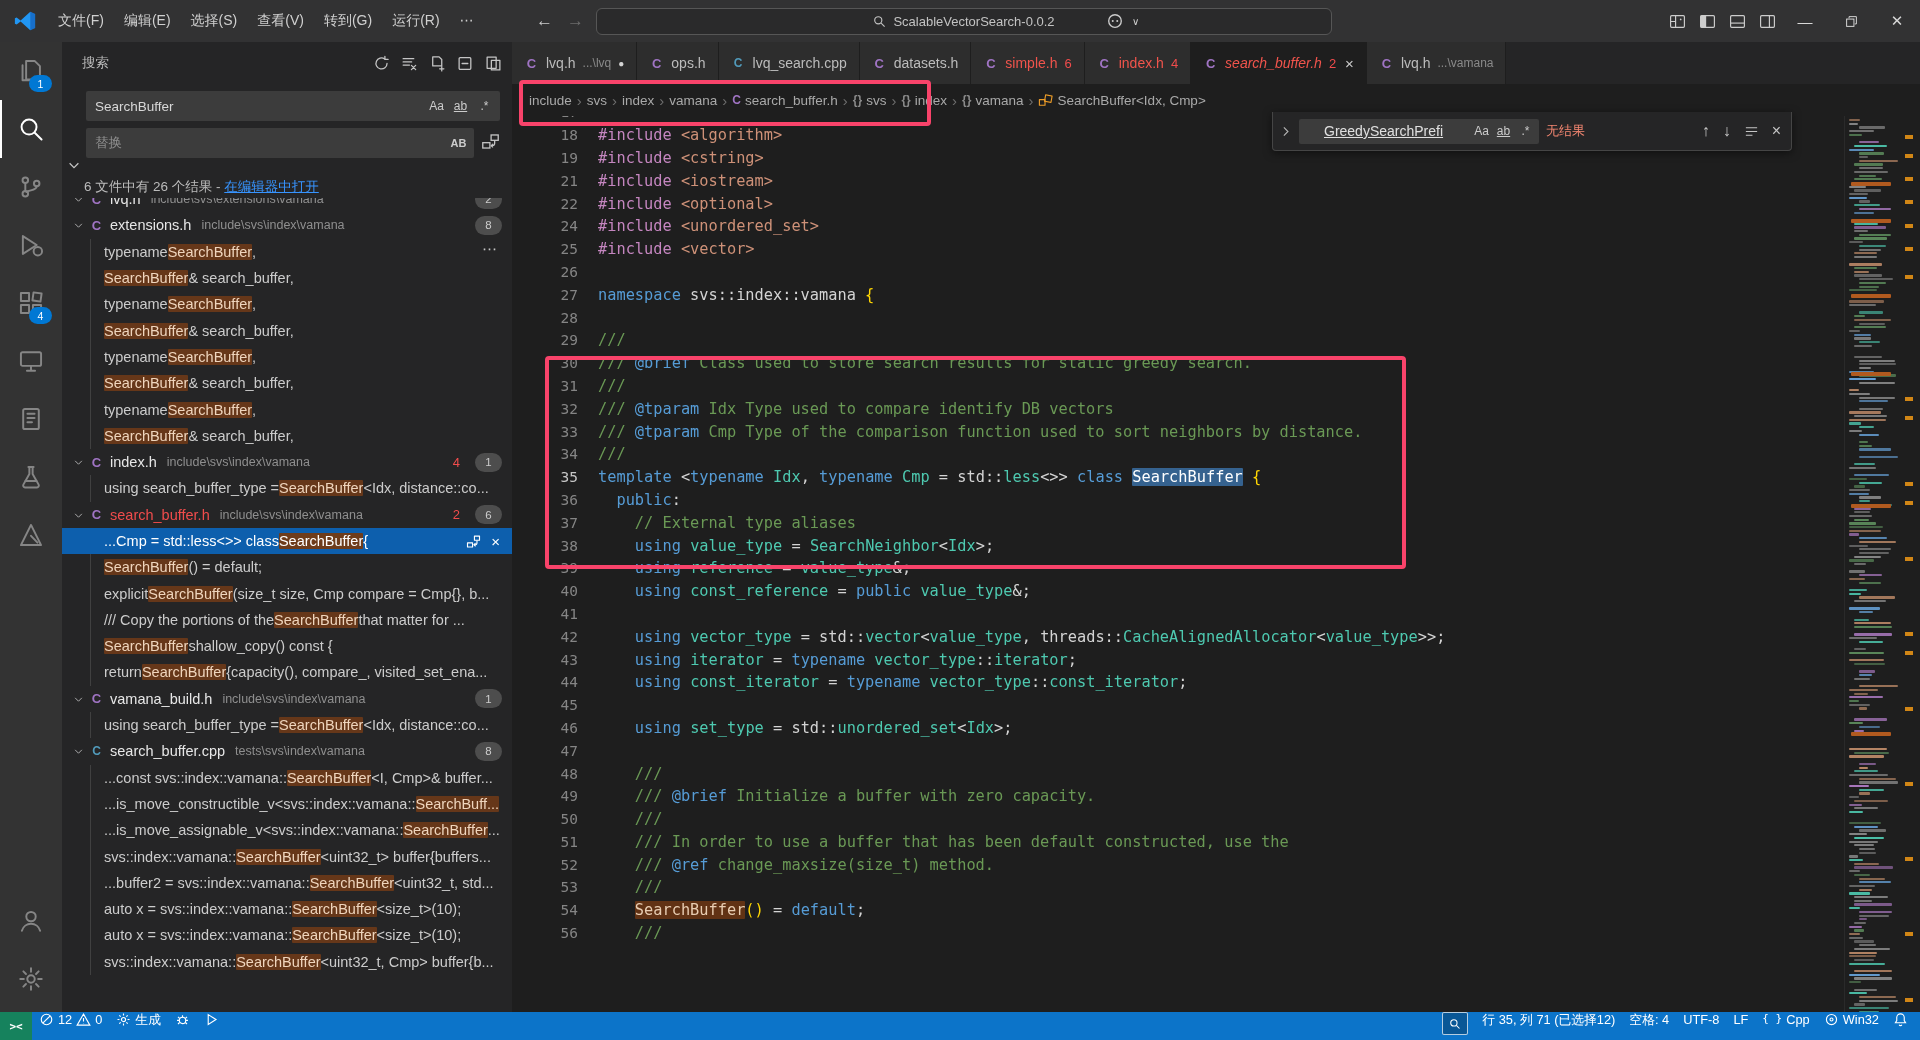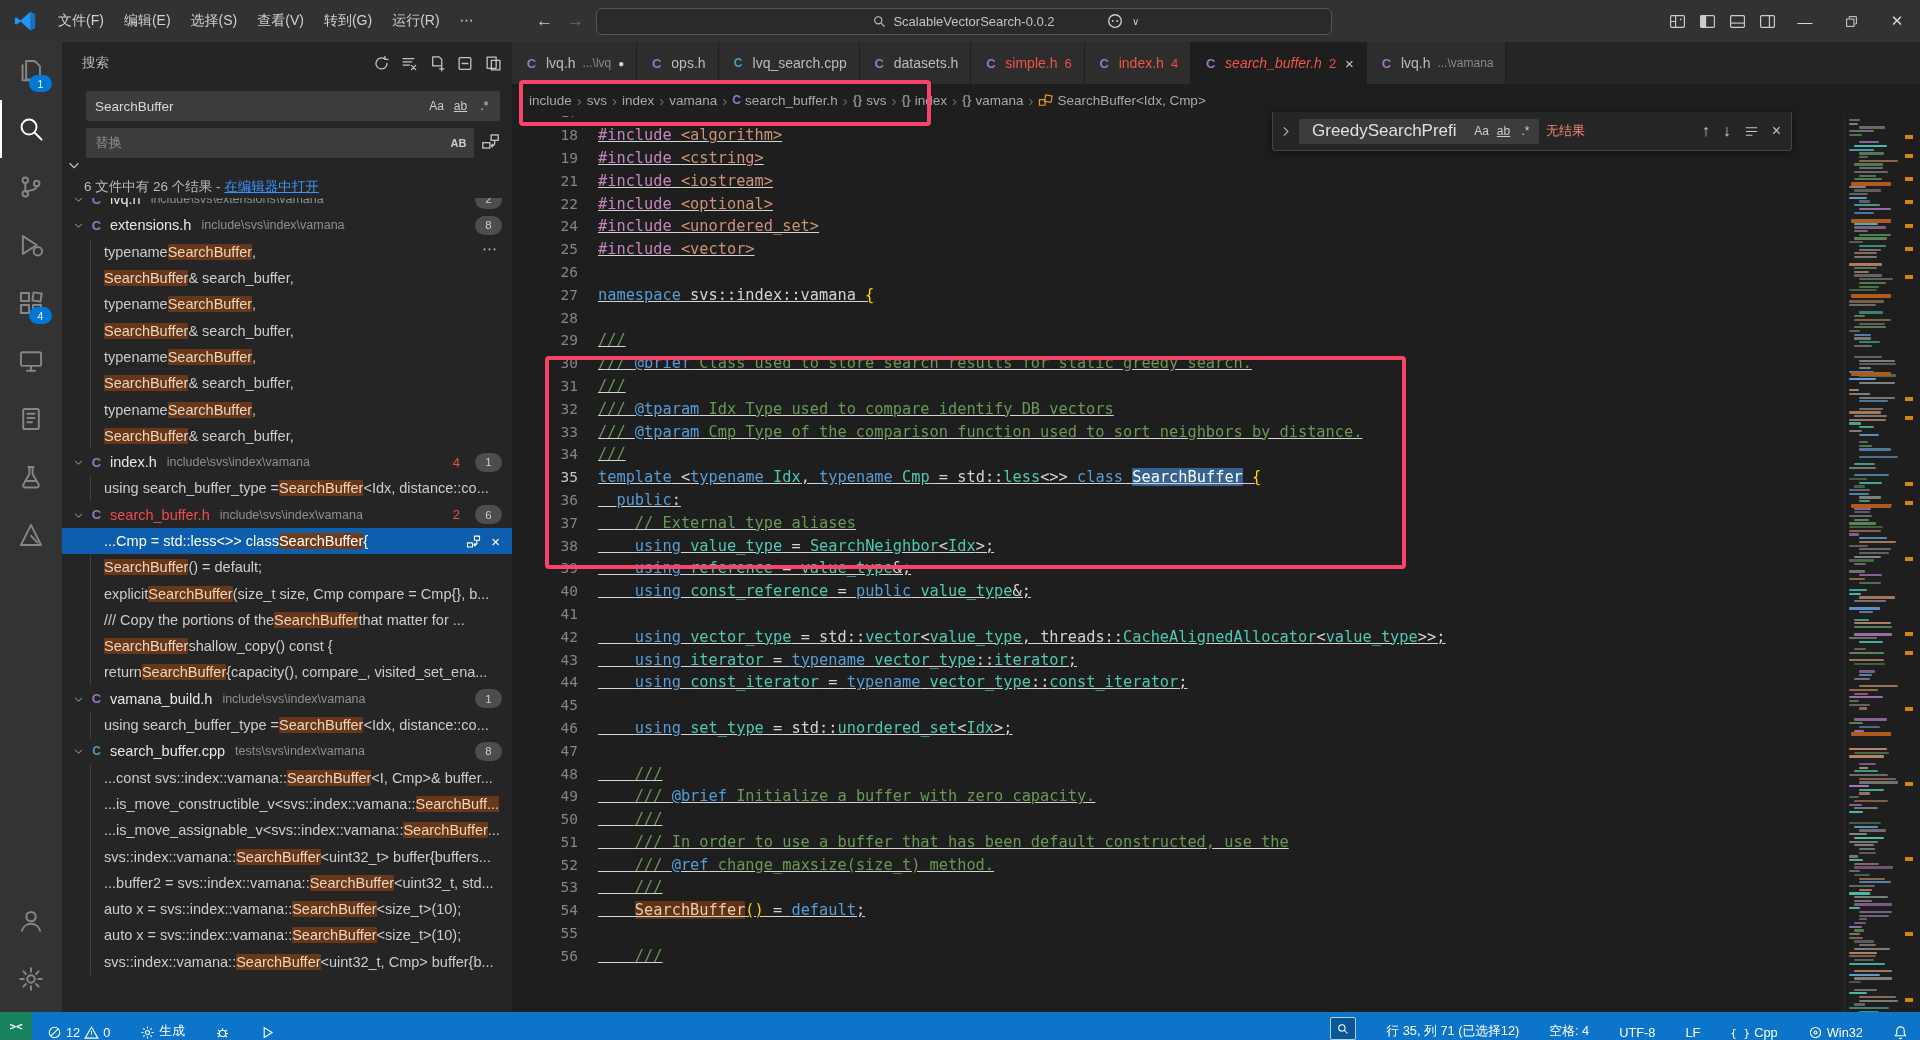--- a/index.html
+++ b/index.html
@@ -80,46 +80,46 @@
   .breadcrumb{height:32px;display:flex;align-items:center;padding-left:17px;font-size:13.5px;color:#a9a9a9;gap:3px;white-space:nowrap;}
   .bc-sep{color:#6e6e6e;font-size:15px;margin:0 2px;}
   .bc-ic{font-weight:bold;font-size:12px;}
   .bc-ic.c{color:#a074c4;} .bc-ic.brace{color:#8a8a8a;} 
   .bc-class svg{width:15px;height:15px;color:#ee9d28;}
   .codearea{position:absolute;top:74px;left:0;right:75px;bottom:0;overflow:hidden;}
   .codelines{margin-top:-15px;}
   .cline{height:22.8px;display:flex;align-items:center;}
   .ln{width:66px;flex:none;text-align:right;padding-right:20px;color:#858585;font-size:14.5px;}
   .ln.cur{color:#c6c6c6;}
-  .ct{white-space:pre;font-size:15.3px;color:#d4d4d4;text-decoration:underline;}
+  .ct{white-space:pre;font-size:15.3px;color:#d4d4d4;}
   .tok-p{color:#d4d4d4;} .tok-k{color:#569cd6;} .tok-s{color:#ce9178;} .tok-pp{color:#c586c0;}
   .tok-c{color:#6a9955;} .tok-d{color:#569cd6;} .tok-t{color:#4ec9b0;} .tok-y{color:#ffd602;}
   .tok-sel{color:#ffffff;background:#35628f;border-radius:1px;}
   .tok-m{color:#e8cdb2;background:#613214;border-radius:1px;}
   
   .minimap{position:absolute;top:74px;right:22px;width:53px;bottom:0;background:#1e1e1e;border-left:1px solid #2a2a2a;overflow:hidden;}
   .mm-bar{position:absolute;height:2.3px;border-radius:1px;}
   .ruler{position:absolute;top:74px;right:0;width:22px;bottom:0;}
   .rl-mark{position:absolute;left:7px;width:8px;height:4px;background:#d18616;}
   
   .findwidget{position:absolute;left:760px;top:70px;width:506px;height:38px;background:#252526;border:1px solid #454545;
               border-top:none;border-radius:0 0 4px 4px;box-shadow:0 2px 8px rgba(0,0,0,.5);display:flex;align-items:center;
               padding:0 6px;gap:7px;z-index:20;}
   .fw-chev{color:#b5b5b5;}
   .fw-input{width:240px;height:25px;background:#3c3c3c;border-radius:2px;display:flex;align-items:center;overflow:hidden;}
-  .fw-input .val{flex:1;padding-left:13px;font-size:17px;color:#e0e0e0;white-space:nowrap;overflow:hidden;}
+  .fw-input .val{flex:1;padding-left:25px;font-size:14px;color:#e0e0e0;white-space:nowrap;overflow:hidden;text-decoration:underline;}
   .fw-res{color:#f48771;font-size:13px;white-space:nowrap;}
   .fw-actions{display:flex;gap:13px;margin-left:auto;color:#c5c5c5;align-items:center;padding-right:4px;}
   .fw-actions svg{width:15px;height:15px;}
   
   .statusbar{position:absolute;left:0;right:0;bottom:0;height:28px;background:#0c74c9;color:#ffffff;display:flex;
              align-items:center;font-size:12.8px;z-index:10;}
   .st-remote{height:28px;width:32px;background:#16825d;display:flex;align-items:center;justify-content:center;
              font-family:"DejaVu Sans Mono",monospace;font-size:11px;font-weight:bold;}
-  .st-item{display:flex;align-items:flex-end;gap:4px;padding:0 15px;height:100%;}
+  .st-item{display:flex;align-items:flex-start;gap:4px;padding:0 7px;height:100%;}
   .st-item svg{width:15px;height:15px;}
   .st-right{margin-left:auto;display:flex;align-items:center;height:100%;}
   .st-searchbox{border:1px solid rgba(255,255,255,.7);background:rgba(0,0,0,.25);width:24px;height:21px;
                 display:flex;align-items:center;justify-content:center;border-radius:2px;}
   
   .anno{position:absolute;border:4px solid #f8436a;border-radius:4px;z-index:50;pointer-events:none;}
 </style>
 </head>
 <body>
 
@@ -796,24 +796,20 @@
           <span class="ln">52</span>
           <span class="ct"><span class="tok-p">    </span><span class="tok-c">/// </span><span class="tok-d">@ref</span><span class="tok-c"> change_maxsize(size_t) method.</span></span>
         </div>
         <div class="cline">
           <span class="ln">53</span>
           <span class="ct"><span class="tok-p">    </span><span class="tok-c">///</span></span>
         </div>
         <div class="cline">
           <span class="ln">54</span>
           <span class="ct"><span class="tok-p">    </span><span class="tok-m">SearchBuffer</span><span class="tok-y">()</span><span class="tok-p"> = </span><span class="tok-k">default</span><span class="tok-p">;</span></span>
-        </div>
-        <div class="cline">
-          <span class="ln">55</span>
-          <span class="ct"></span>
         </div>
         <div class="cline">
           <span class="ln">56</span>
           <span class="ct"><span class="tok-p">    </span><span class="tok-c">///</span></span>
         </div>
       </div>
   </div>
   <div class="minimap" id="minimap">
       <div class="mm-bar" style="top: 3px; left: 4px; width: 10.6204px; background: rgb(192, 140, 106); opacity: 0.616845;"></div>
       <div class="mm-bar" style="top: 6.7px; left: 4px; width: 8.69692px; background: rgb(138, 138, 138); opacity: 0.924699;"></div>

